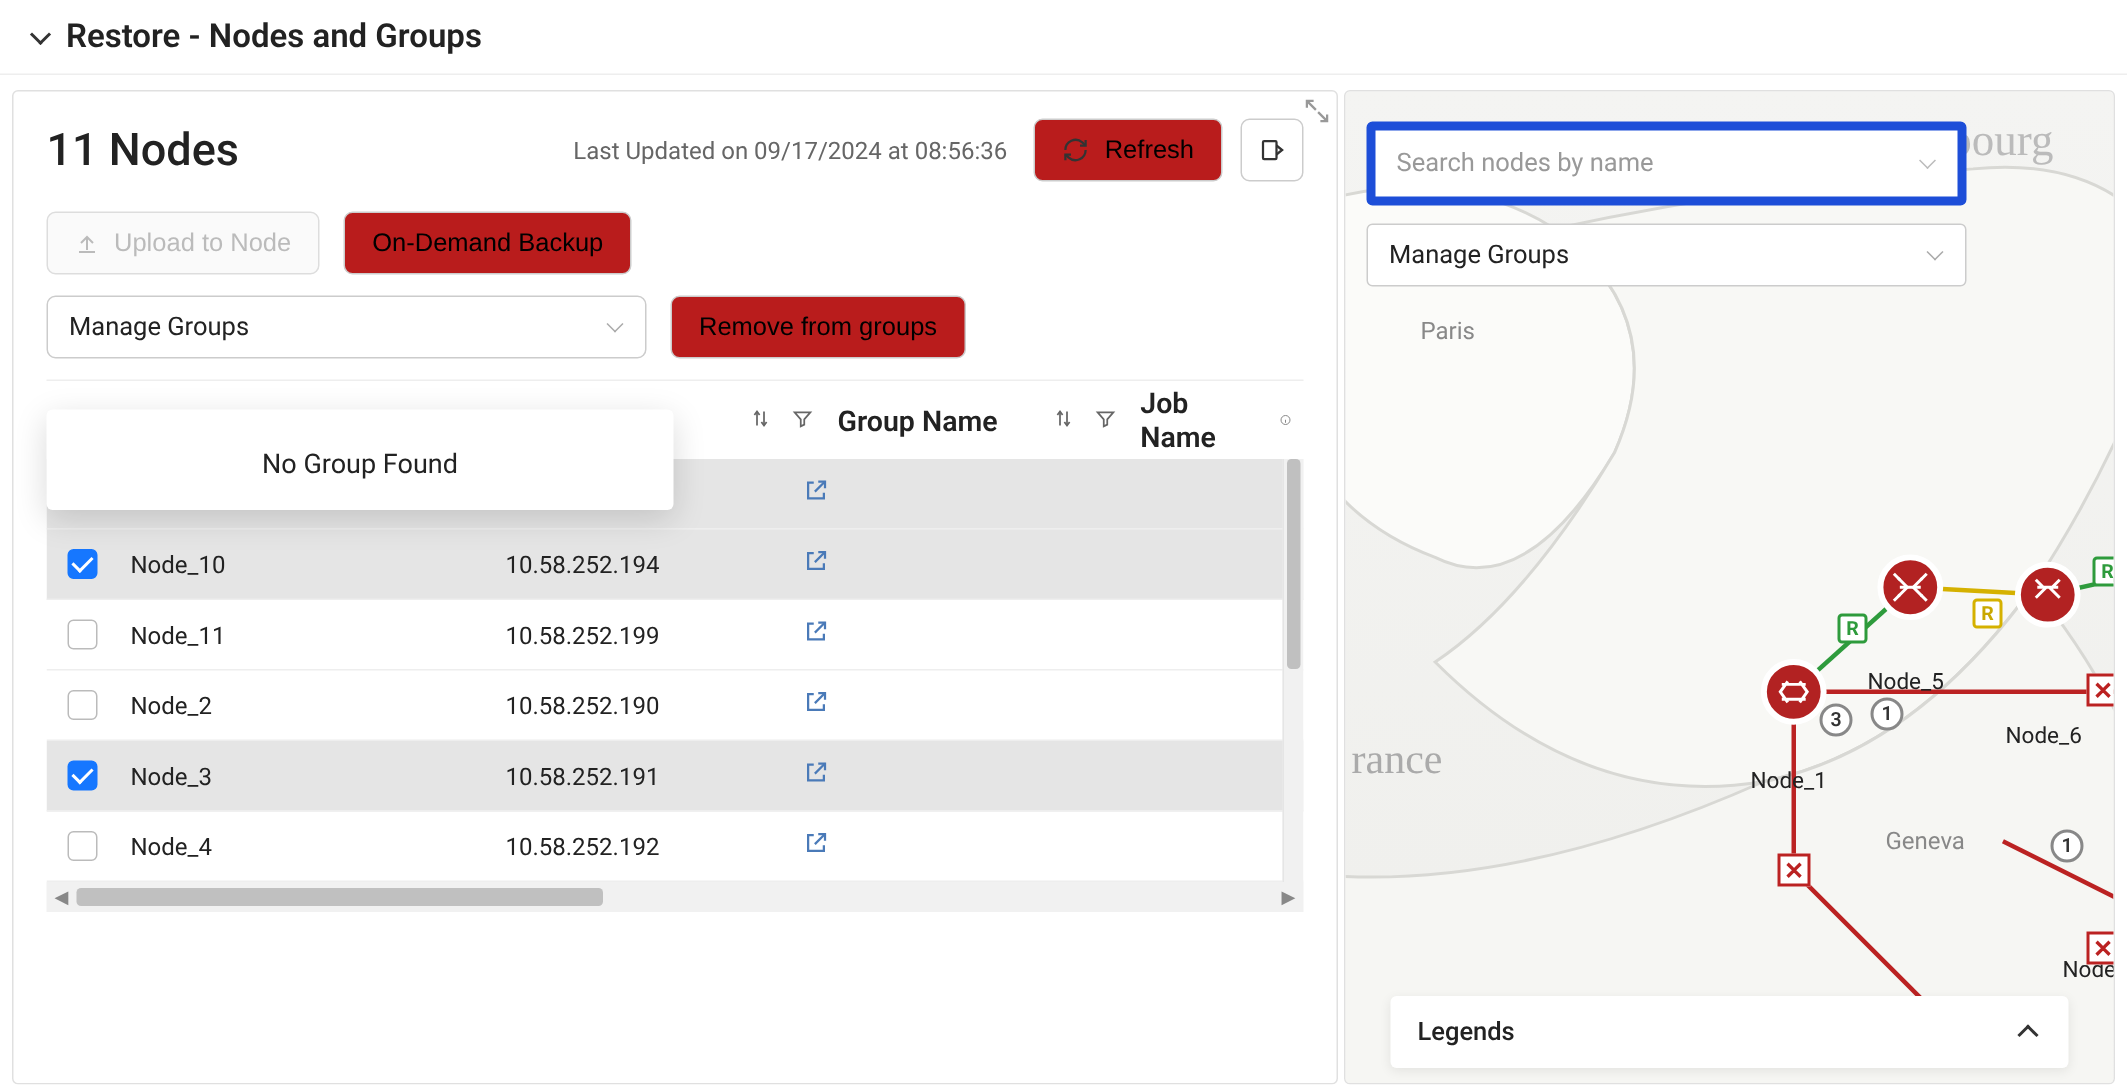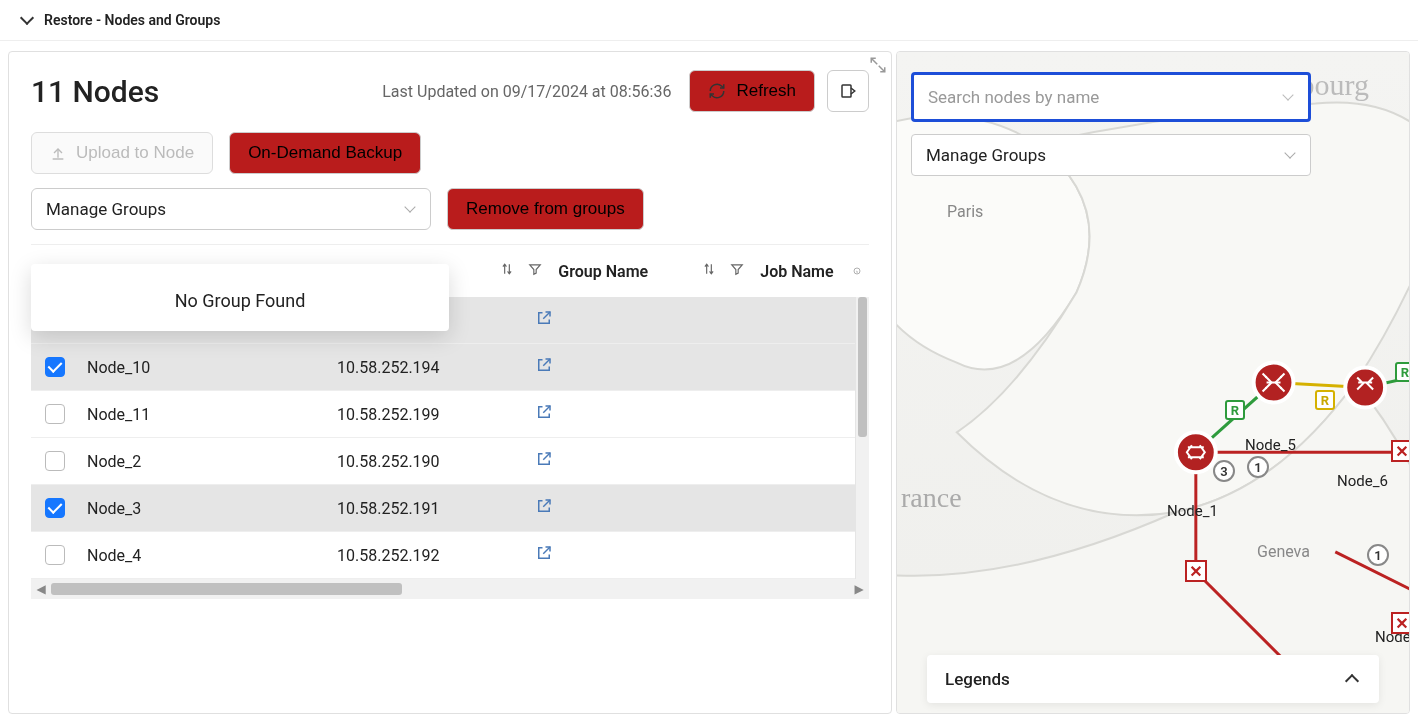--- a/index.html
+++ b/index.html
@@ -12,21 +12,21 @@
     overflow: hidden;
     position: relative;
   }
 
   
   .topbar {
     display: flex;
     align-items: center;
     padding: 12px 20px;
     border-bottom: 1px solid #eee;
-    font-size: 14px;
+    font-size: 22px;
     font-weight: 600;
     gap: 10px;
   }
   .chevron-down {
     width: 14px; height: 14px;
     display: inline-block;
     position: relative;
   }
   .chevron-down::before {
     content: "";
@@ -171,21 +171,21 @@
     position: relative;
     border-top: 1px solid #eee;
     overflow: hidden;
   }
   .thead {
     display: flex;
     align-items: center;
     height: 52px;
     background: #fff;
     font-weight: 600;
-    font-size: 16px;
+    font-size: 19px;
     color: #222;
   }
   .th, .td {
     display: flex;
     align-items: center;
     padding: 0 8px;
     gap: 8px;
   }
   .col-check { width: 48px; justify-content: center; }
   .col-name  { width: 250px; }
@@ -297,21 +297,21 @@
 
   .right-controls {
     position: absolute;
     top: 20px; left: 14px;
     width: 400px;
     display: flex;
     flex-direction: column;
     gap: 12px;
   }
   .search-input {
-    border: 3px solid #1d4ed8;
+    border: 6px solid #1d4ed8;
     border-radius: 4px;
     padding: 12px 14px;
     font-size: 17px;
     color: #999;
     background: #fff;
     display: flex;
     align-items: center;
     justify-content: space-between;
   }
   .search-input .select-caret { opacity: .4; }

